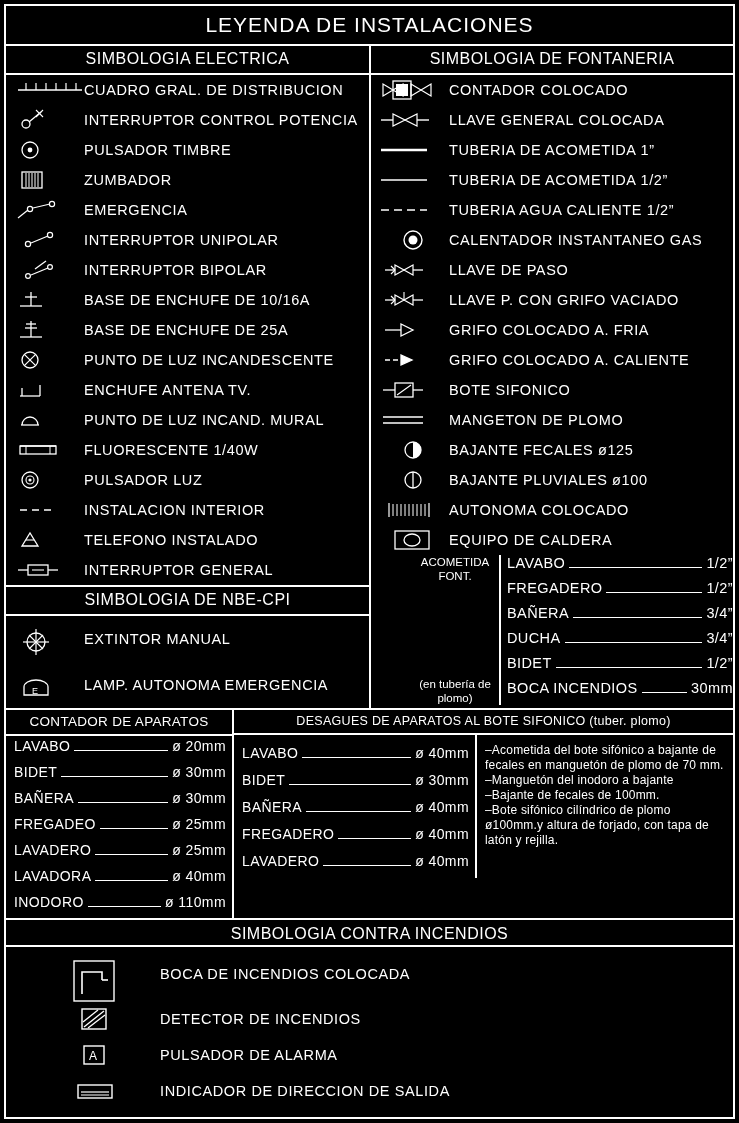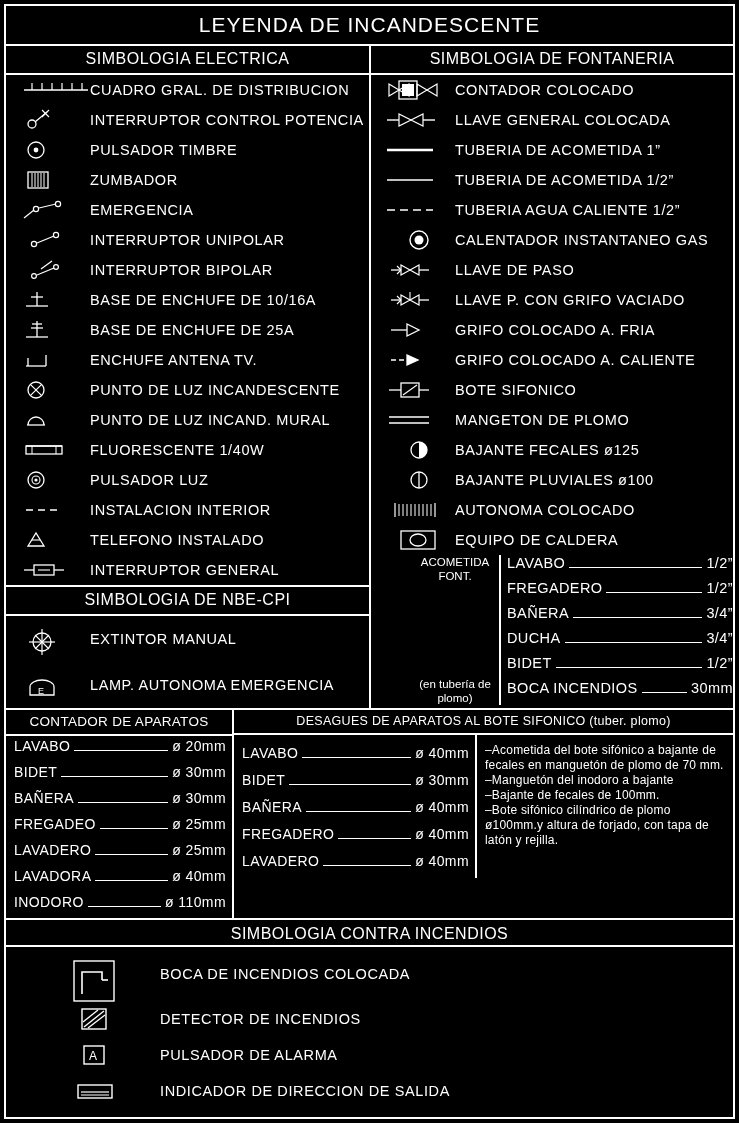--- a/index.html
+++ b/index.html
@@ -46,21 +46,21 @@
     width: 365px;
     border-right: 2px solid #fff;
   }
   .col-right {
     flex: 1;
   }
   .row {
     display: flex;
     align-items: center;
     height: 30px;
-    padding-left: 16px;
+    padding-left: 10px;
   }
   .sym {
     width: 68px;
     min-width: 68px;
     height: 28px;
     position: relative;
   }
   .lbl {
     font-size: 14.5px;
     letter-spacing: 0.6px;
@@ -147,21 +147,21 @@
   }
   .ci-sym { width: 104px; min-width: 104px; height: 32px; }
   .ci-lbl { font-size: 14.5px; letter-spacing: 0.6px; }
 </style>
 </head>
 <body>
 
 <div id="page">
   <div class="frame">
 
-    <div class="title-bar">LEYENDA DE INCANDESCENTE</div>
+    <div class="title-bar">LEYENDA DE INSTALACIONES</div>
 
     <div class="cols">
 
       <div class="col-left">
 
         <div class="hdr">SIMBOLOGIA ELECTRICA</div>
 
         <div class="row">
           <div class="sym">
             <svg width="68" height="28" viewBox="0 0 68 28">
@@ -267,37 +267,37 @@
               <line x1="9" y1="12" x2="21" y2="12" stroke="#fff" stroke-width="1.3"></line>
               <line x1="10" y1="8" x2="20" y2="8" stroke="#fff" stroke-width="1.3"></line>
             </svg>
           </div>
           <div class="lbl">BASE DE ENCHUFE DE 25A</div>
         </div>
 
         <div class="row">
           <div class="sym">
             <svg width="68" height="28" viewBox="0 0 68 28">
+              <circle cx="14" cy="14" r="8" fill="none" stroke="#fff" stroke-width="1.3"></circle>
+              <line x1="8.3" y1="8.3" x2="19.7" y2="19.7" stroke="#fff" stroke-width="1.2"></line>
+              <line x1="19.7" y1="8.3" x2="8.3" y2="19.7" stroke="#fff" stroke-width="1.2"></line>
+            </svg>
+          </div>
+          <div class="lbl">PUNTO DE LUZ INCANDESCENTE</div>
+        </div>
+
+        <div class="row">
+          <div class="sym">
+            <svg width="68" height="28" viewBox="0 0 68 28">
               <line x1="4" y1="20" x2="24" y2="20" stroke="#fff" stroke-width="1.3"></line>
               <line x1="24" y1="20" x2="24" y2="9" stroke="#fff" stroke-width="1.3"></line>
               <line x1="6" y1="20" x2="6" y2="12" stroke="#fff" stroke-width="1.3"></line>
             </svg>
           </div>
           <div class="lbl">ENCHUFE ANTENA TV.</div>
-        </div>
-
-        <div class="row">
-          <div class="sym">
-            <svg width="68" height="28" viewBox="0 0 68 28">
-              <circle cx="14" cy="14" r="8" fill="none" stroke="#fff" stroke-width="1.3"></circle>
-              <line x1="8.3" y1="8.3" x2="19.7" y2="19.7" stroke="#fff" stroke-width="1.2"></line>
-              <line x1="19.7" y1="8.3" x2="8.3" y2="19.7" stroke="#fff" stroke-width="1.2"></line>
-            </svg>
-          </div>
-          <div class="lbl">PUNTO DE LUZ INCANDESCENTE</div>
         </div>
 
         <div class="row">
           <div class="sym">
             <svg width="68" height="28" viewBox="0 0 68 28">
               <path d="M6 19 A8 8 0 0 1 22 19" fill="none" stroke="#fff" stroke-width="1.3"></path>
               <line x1="5" y1="19" x2="23" y2="19" stroke="#fff" stroke-width="1.3"></line>
             </svg>
           </div>
           <div class="lbl">PUNTO DE LUZ INCAND. MURAL</div>

